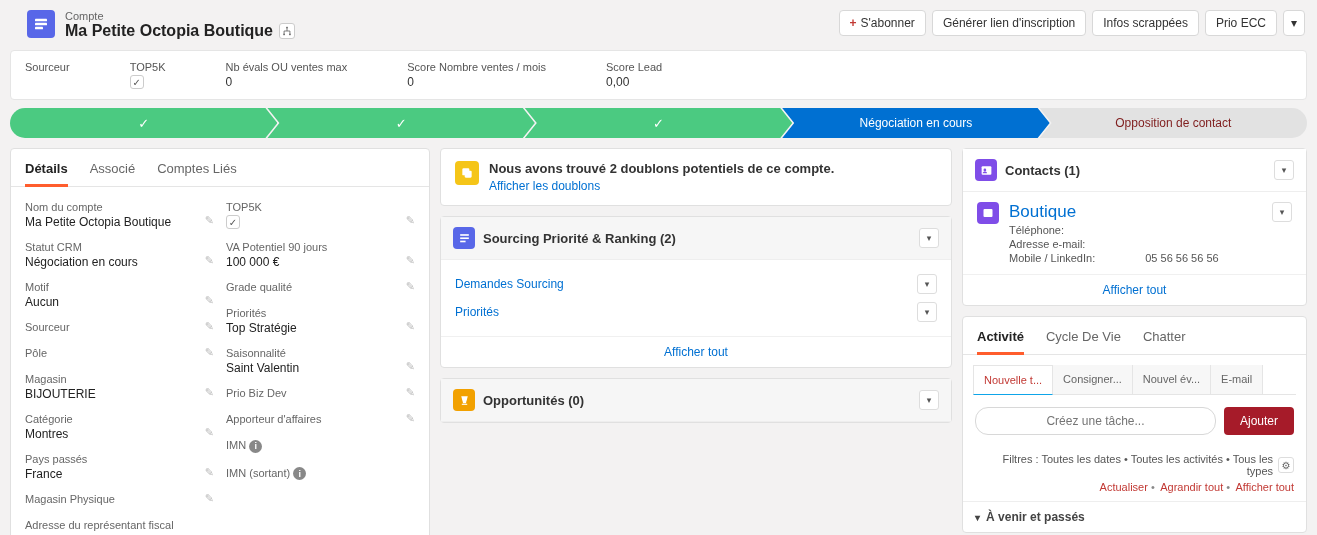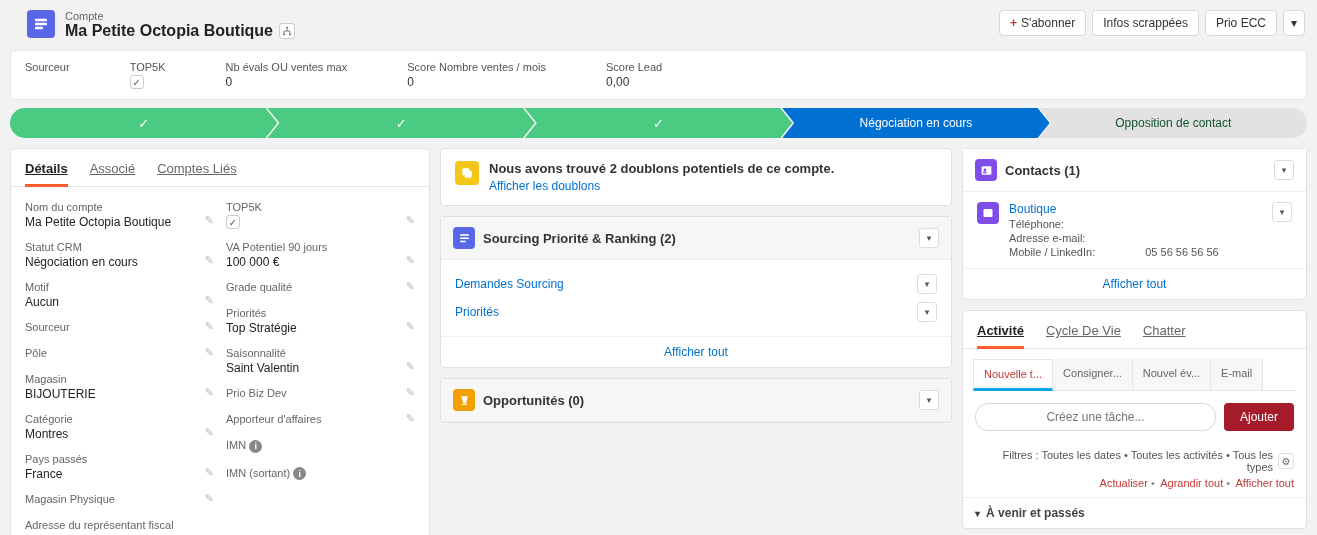--- a/index.html
+++ b/index.html
@@ -27,36 +27,36 @@
 .owner-avatar { width:16px; height:16px; border-radius:50%; background: radial-gradient(circle at 40% 40%, #ff80b5, #ff1a66); display:inline-block; }
 .owner-link { color:#0070d2; border-bottom:1px dotted #0070d2; }
 .change-owner-icon { width:14px; height:14px; color:#888; }
 .checkbox-small { width:14px; height:14px; border:1px solid #ccc; border-radius:3px; display:inline-flex; align-items:center; justify-content:center; font-size:10px; color:#555; background:#fff;}
 
 
 .path { display: flex; padding: 0 10px 10px; gap:0; }
 .step { flex: 1; height: 30px; display: flex; align-items: center; justify-content: center; position: relative; color: #fff; background:#4bca81; margin-right:-10px; clip-path: polygon(0 0, calc(100% - 12px) 0, 100% 50%, calc(100% - 12px) 100%, 0 100%, 12px 50%);}
 .step:first-child { clip-path: polygon(0 0, calc(100% - 12px) 0, 100% 50%, calc(100% - 12px) 100%, 0 100%); border-radius: 15px 0 0 15px; }
 .step.current { background:#0070d2; z-index:2; }
-.step.future { background:#e2e2e2; color:#14532d; }
+.step.future { background:#e2e2e2; color:#7f1d1d; }
 .step:last-child { clip-path: polygon(0 0, 100% 0, 100% 100%, 0 100%, 12px 50%); border-radius:0 15px 15px 0; margin-right:0;}
 .check { font-size:13px; }
 
 
 .cols { display:flex; gap:10px; padding:0 10px 10px; align-items: flex-start;}
 .col { display:flex; flex-direction:column; gap:10px; }
 .col-left { width: 420px; }
 .col-mid { flex: 1; }
 .col-right { width: 345px; }
 
 .card { background:#fff; border:1px solid #e0e0e0; border-radius:4px; }
 
 
 .tabs { display:flex; border-bottom:1px solid #e5e5e5; padding:0 14px; gap:22px; }
-.tab { padding:12px 0 10px; font-size:13px; color:#666; cursor:pointer; position:relative;text-decoration:underline; }
+.tab { padding:12px 0 10px; font-size:13px; color:#666; cursor:pointer; position:relative; }
 .tab.active { color:#222; font-weight:600; }
 .tab.active::after { content:''; position:absolute; bottom:-1px; left:0; right:0; height:3px; background:#ff5d2d; }
 
 
 .detail-body { padding: 14px; display:flex; gap:12px; }
 .detail-col { flex:1; display:flex; flex-direction:column; gap:12px; }
 .field .flabel { font-size:11px; color:#666; }
 .field .fvalue { font-size:12px; color:#222; margin-top:2px; display:flex; align-items:center; gap:4px;}
 .field { position:relative; }
 .pencil { position:absolute; right:0; bottom:2px; color:#bbb; font-size:11px; cursor:pointer; }
@@ -75,29 +75,29 @@
 .rc-title { font-weight:600; font-size:13px; flex:1; }
 .rc-caret { width:20px; height:20px; border:1px solid #ddd; border-radius:3px; display:flex; align-items:center; justify-content:center; font-size:9px; color:#555; background:#fff; cursor:pointer;}
 .rc-body { padding: 10px 14px; }
 .rc-row { display:flex; justify-content:space-between; align-items:center; padding:4px 0; }
 .rc-footer { text-align:center; padding:8px; border-top:1px solid #f0f0f0; }
 
 
 .contact-row { padding:10px 14px; display:flex; gap:10px; position:relative;}
 .contact-icon { width:22px; height:22px; background:#7f4de8; border-radius:4px; display:flex; align-items:center; justify-content:center; flex-shrink:0;}
 .contact-icon svg { width:12px; height:12px; fill:#fff; }
-.contact-meta .cname { font-size:12px; }
+.contact-meta .cname { font-size:17px; }
 .contact-meta .cline { font-size:11px; color:#555; display:flex; gap:50px; margin-top:2px;}
 .contact-actions { margin-left:auto; }
 
 
 .activity-subtabs { display:flex; border-bottom:1px solid #e5e5e5; }
 .asub { padding:8px 10px; font-size:11px; color:#666; border:1px solid #e5e5e5; border-bottom:none; background:#f7f7f7; border-left:none; cursor:pointer; }
 .asub:first-child { border-left:1px solid #e5e5e5; }
-.asub.active { background:#fff; color:#c23934; border-bottom:3px solid #0ea5e9; margin-bottom:-1px; }
+.asub.active { background:#fff; color:#c23934; border-bottom:1px solid #0ea5e9; margin-bottom:-1px; }
 .asub:not(.active) { border-top:none; }
 
 .activity-body { padding:12px; }
 .task-row { display:flex; gap:8px; }
 .task-input { flex:1; border:1px solid #d8d8d8; border-radius:13px; padding:6px 10px; font-size:12px; text-align:center; color:#888; }
 .btn-add { background:#a61b29; color:#fff; border:none; border-radius:4px; padding:6px 16px; font-size:12px; cursor:pointer; }
 .filters-line { font-size:11px; color:#555; text-align:right; padding:6px 12px 2px; display:flex; justify-content:flex-end; align-items:center; gap:5px;}
 .gear { width:16px; height:16px; border:1px solid #ddd; border-radius:3px; display:inline-flex; align-items:center; justify-content:center; font-size:10px; color:#666; cursor:pointer;}
 .action-links { font-size:11px; text-align:right; padding:2px 12px 8px; }
 .action-links a { color:#c23934; }
@@ -130,20 +130,21 @@
             </svg>
         </span>
       </div>
     </div>
   </div>
   <div class="header-actions">
     <button class="btn btn-follow">
         <span class="plus">+</span>
         <span>S'abonner</span>
       </button>
+    <button class="btn">Générer lien d'inscription</button>
     <button class="btn">Infos scrappées</button>
     <button class="btn">Prio ECC</button>
     <button class="btn dropdown-caret">▾</button>
   </div>
 </div>
 
 <div class="highlights">
   <div class="hl-item">
     <div class="label">Sourceur</div>
     <div class="value"></div>

